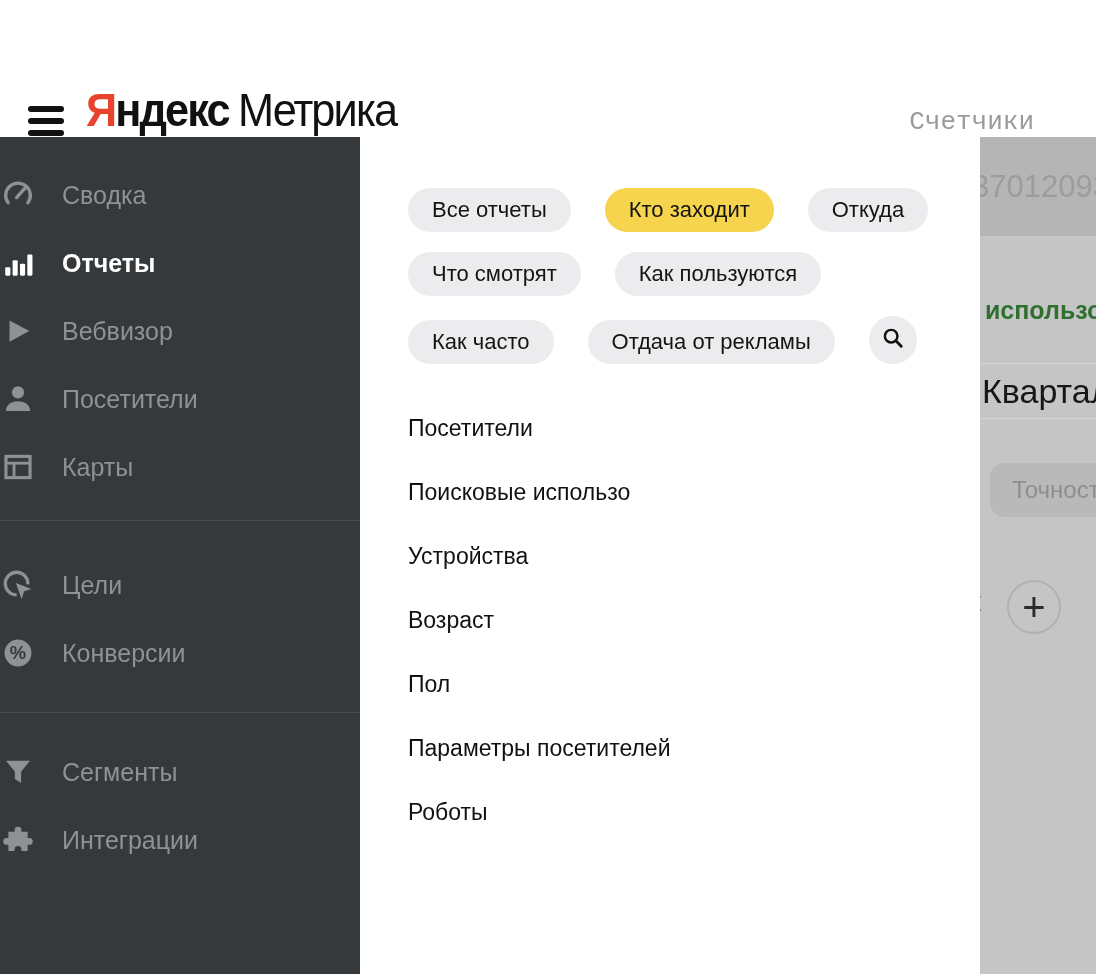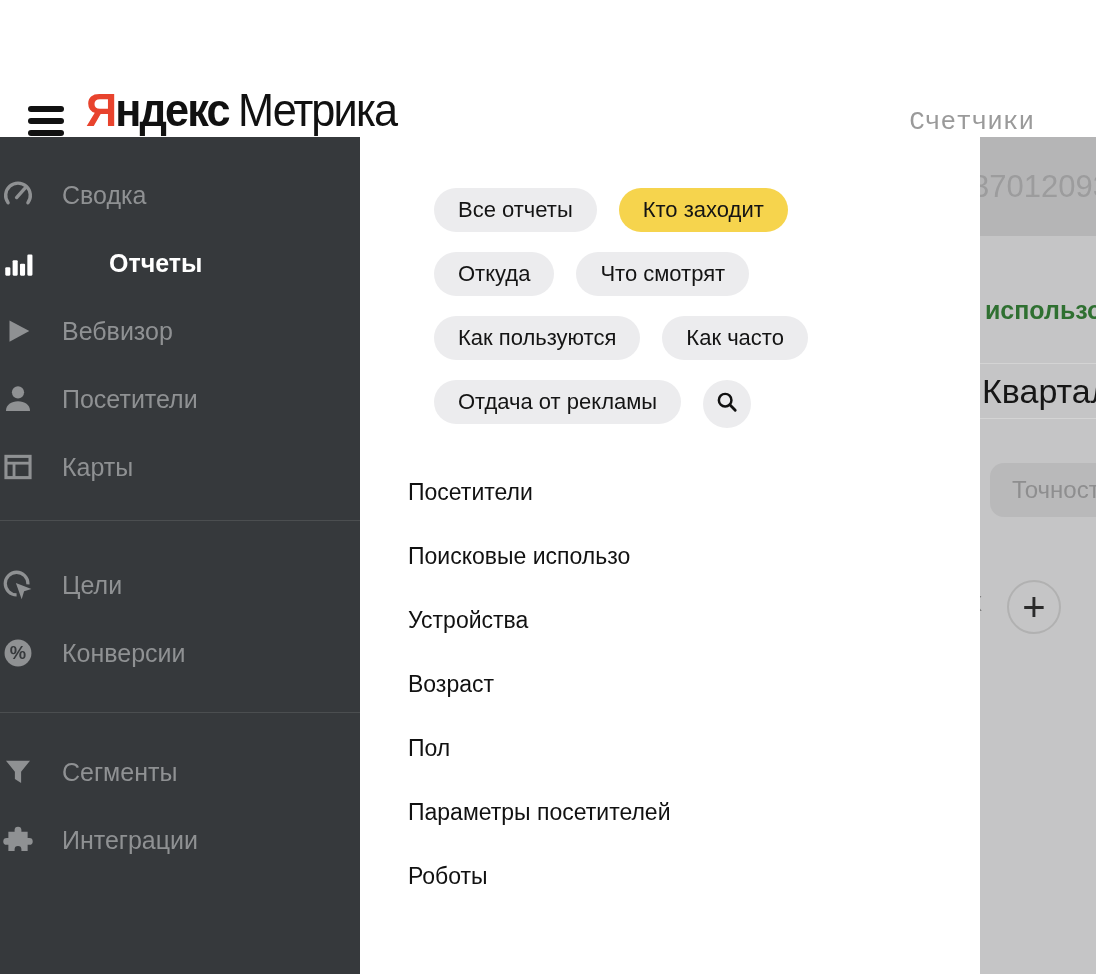--- a/index.html
+++ b/index.html
@@ -19,29 +19,29 @@
 
   
   .sidebar { position:absolute; top:137px; left:0; width:360px; height:837px; background:var(--sidebar-bg,#36393c); z-index:2; }
   .sec1 { padding-top:24px; }
   .sec2 { padding-top:30px; }
   .sec3 { padding-top:25px; }
   .sdivider { height:1px; background:var(--sidebar-divider,#4b4e50); }
   .d1 { margin-top:19px; }
   .d2 { margin-top:25px; }
   .s-item { height:68px; display:flex; align-items:center; color:var(--sidebar-text,#8f9193); cursor:pointer; }
-  .s-item.active { color:var(--sidebar-active-text,#ffffff);gap:47px; }
+  .s-item.active { color:var(--sidebar-active-text,#ffffff); }
   .s-icon { width:36px; height:36px; display:flex; align-items:center; justify-content:center; margin-right:26px; flex:none; }
   .s-icon svg { width:34px; height:34px; }
   .s-label { font-size:25px; font-weight:500; }
   .s-item.active .s-label { font-weight:700; }
 
   
   .flyout { position:absolute; top:137px; left:360px; width:620px; height:837px; background:#fff; z-index:3; }
-  .chips { padding:51px 50px 0 48px; display:flex; flex-wrap:wrap; gap:20px 22px; align-items:flex-start;margin-left:26px; }
+  .chips { padding:51px 50px 0 48px; display:flex; flex-wrap:wrap; gap:20px 34px; align-items:flex-end; }
   .chip { height:44px; display:inline-flex; align-items:center; padding:0 24px; border-radius:24px; background:var(--chip-bg,#ececee); font-size:22px; color:#141414; cursor:pointer; white-space:nowrap; }
   .chip.selected { background:var(--chip-selected-bg,#f6d44d); }
   .search-btn { width:48px; height:48px; border-radius:50%; background:var(--chip-bg,#ececee); display:flex; align-items:center; justify-content:center; cursor:pointer; }
   .search-btn svg { width:26px; height:26px; }
   .links { margin-top:32px; padding-left:48px; }
   .link { height:64px; display:flex; align-items:center; font-size:23px; color:#111; cursor:pointer; width:max-content; }
 
   
   .backdrop { position:absolute; top:137px; left:960px; width:136px; height:837px; background:var(--dim-bg,#c5c5c6); z-index:1; overflow:hidden; }
   .bp-counter-block { position:absolute; top:0; left:0; width:136px; height:99px; background:var(--dim-block-bg,#b5b5b6); display:flex; align-items:center; overflow:hidden; }

